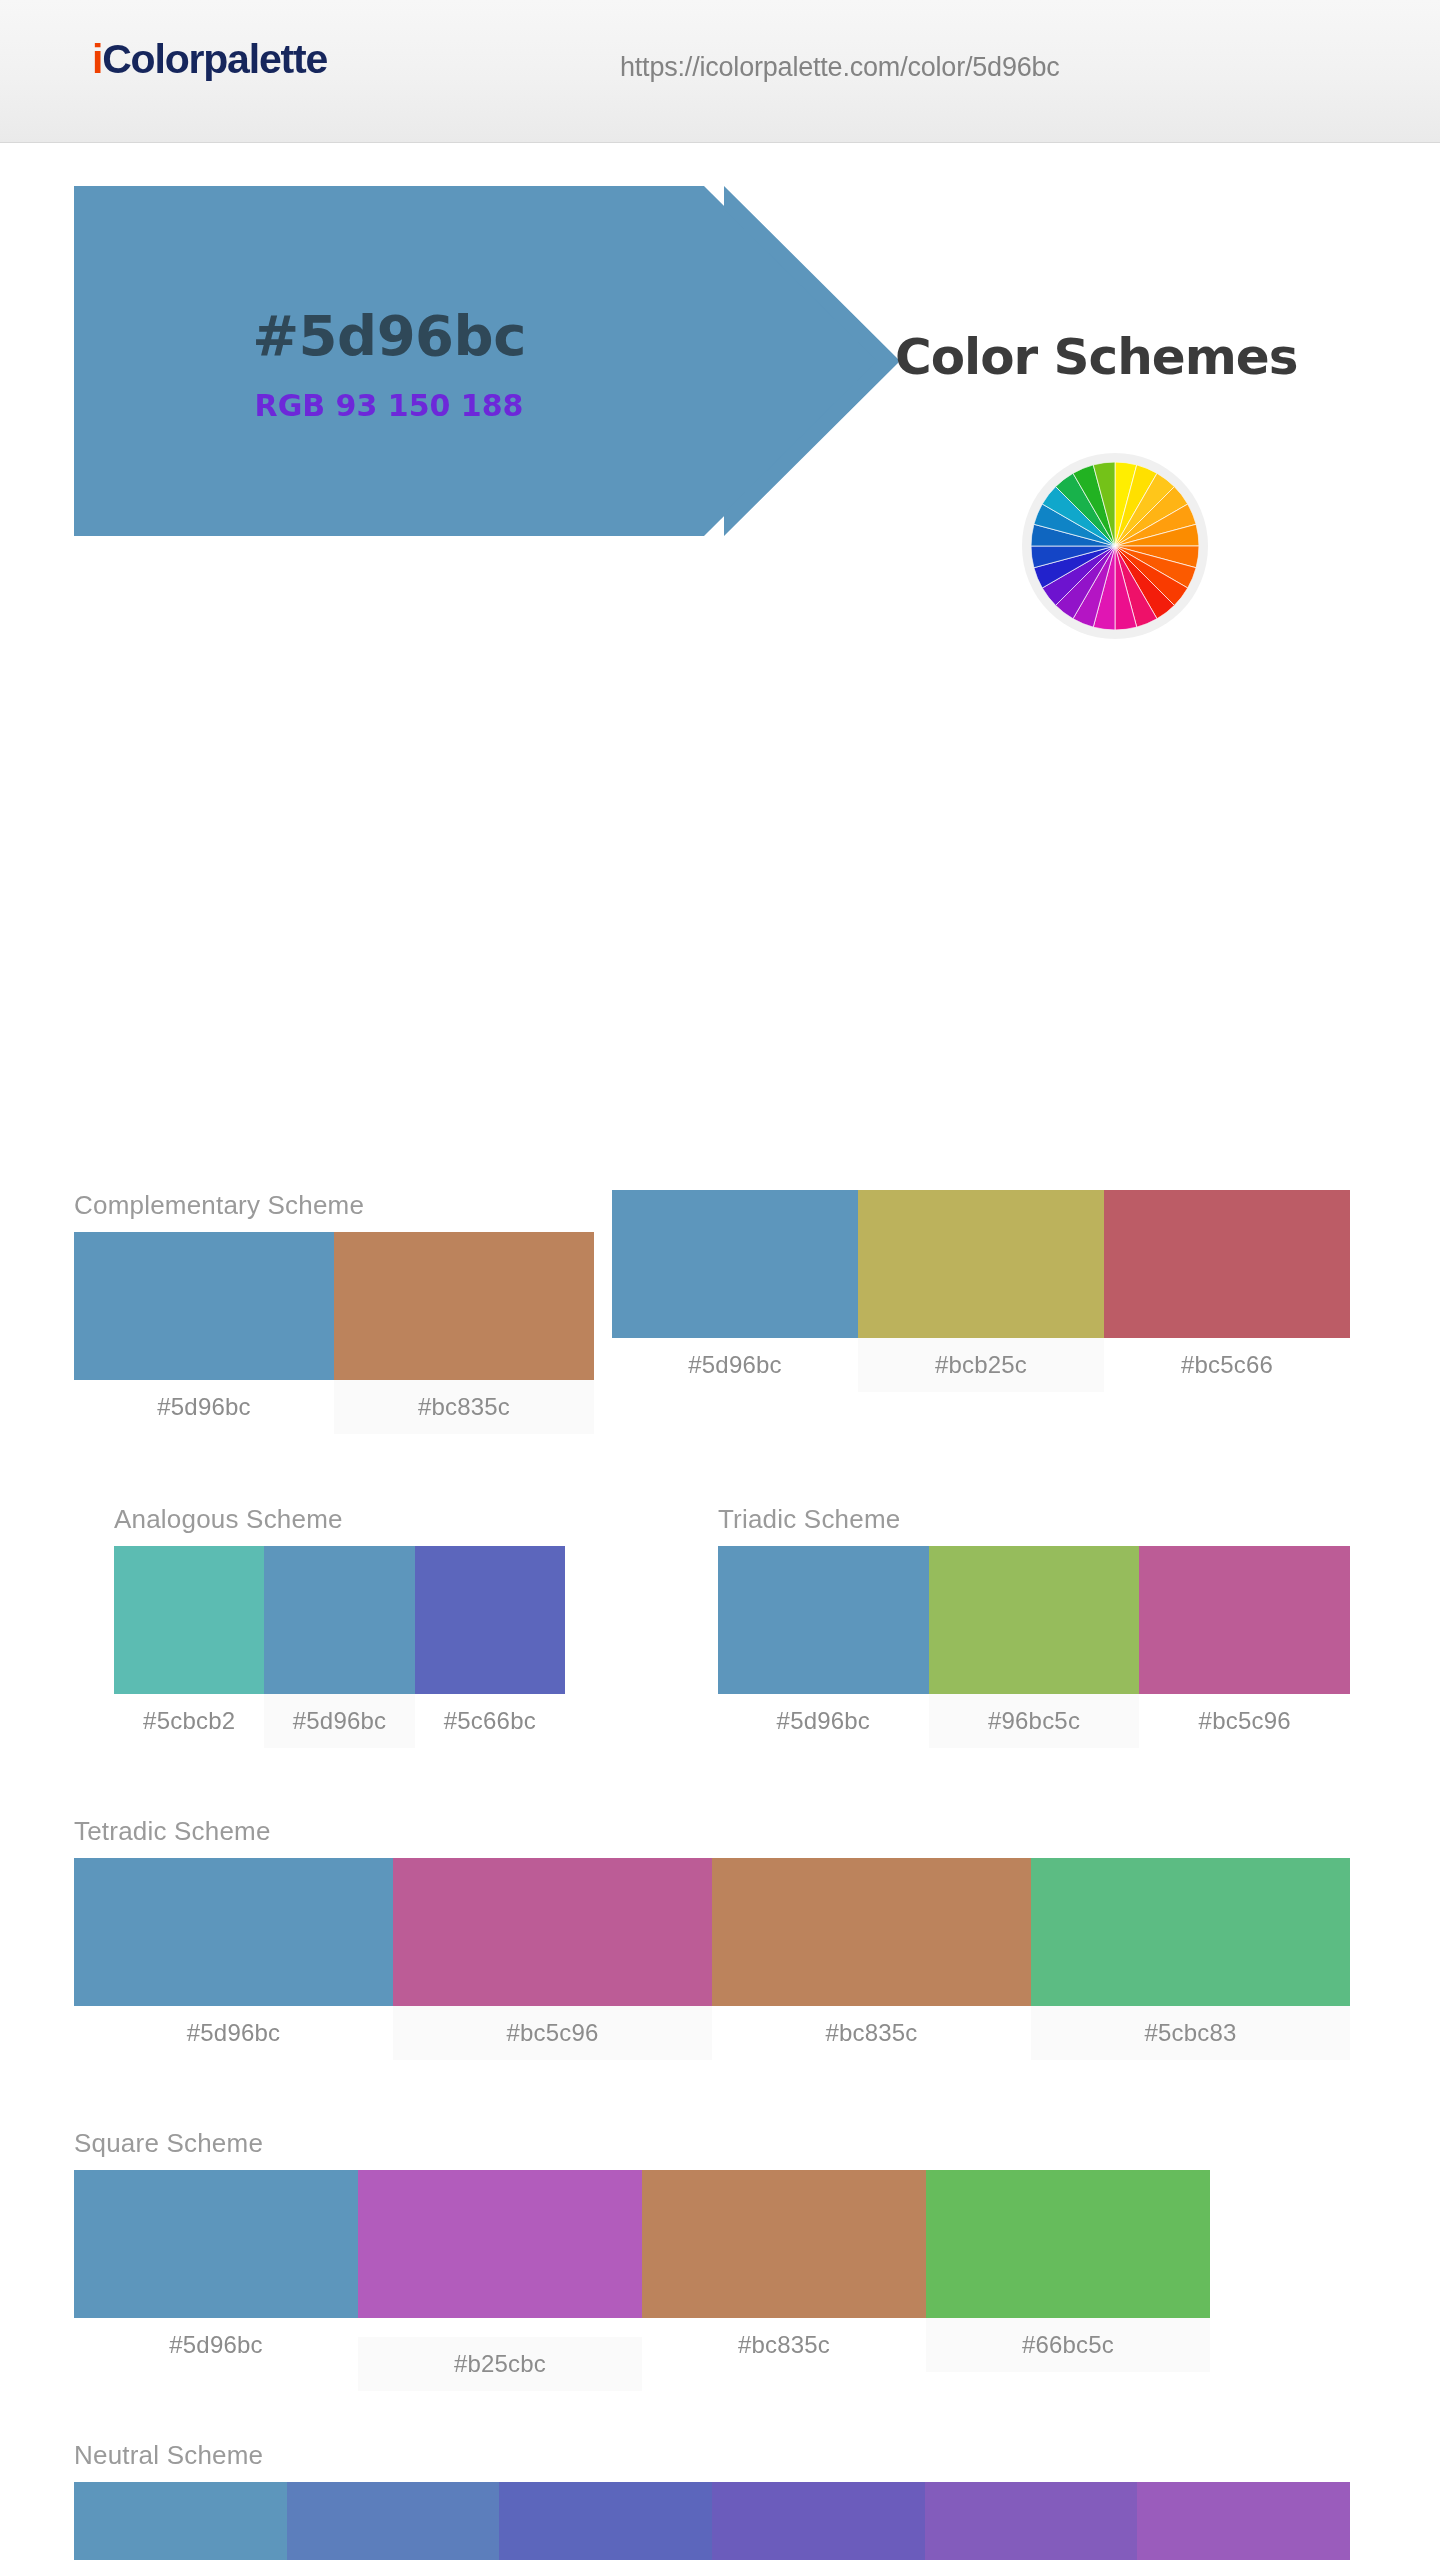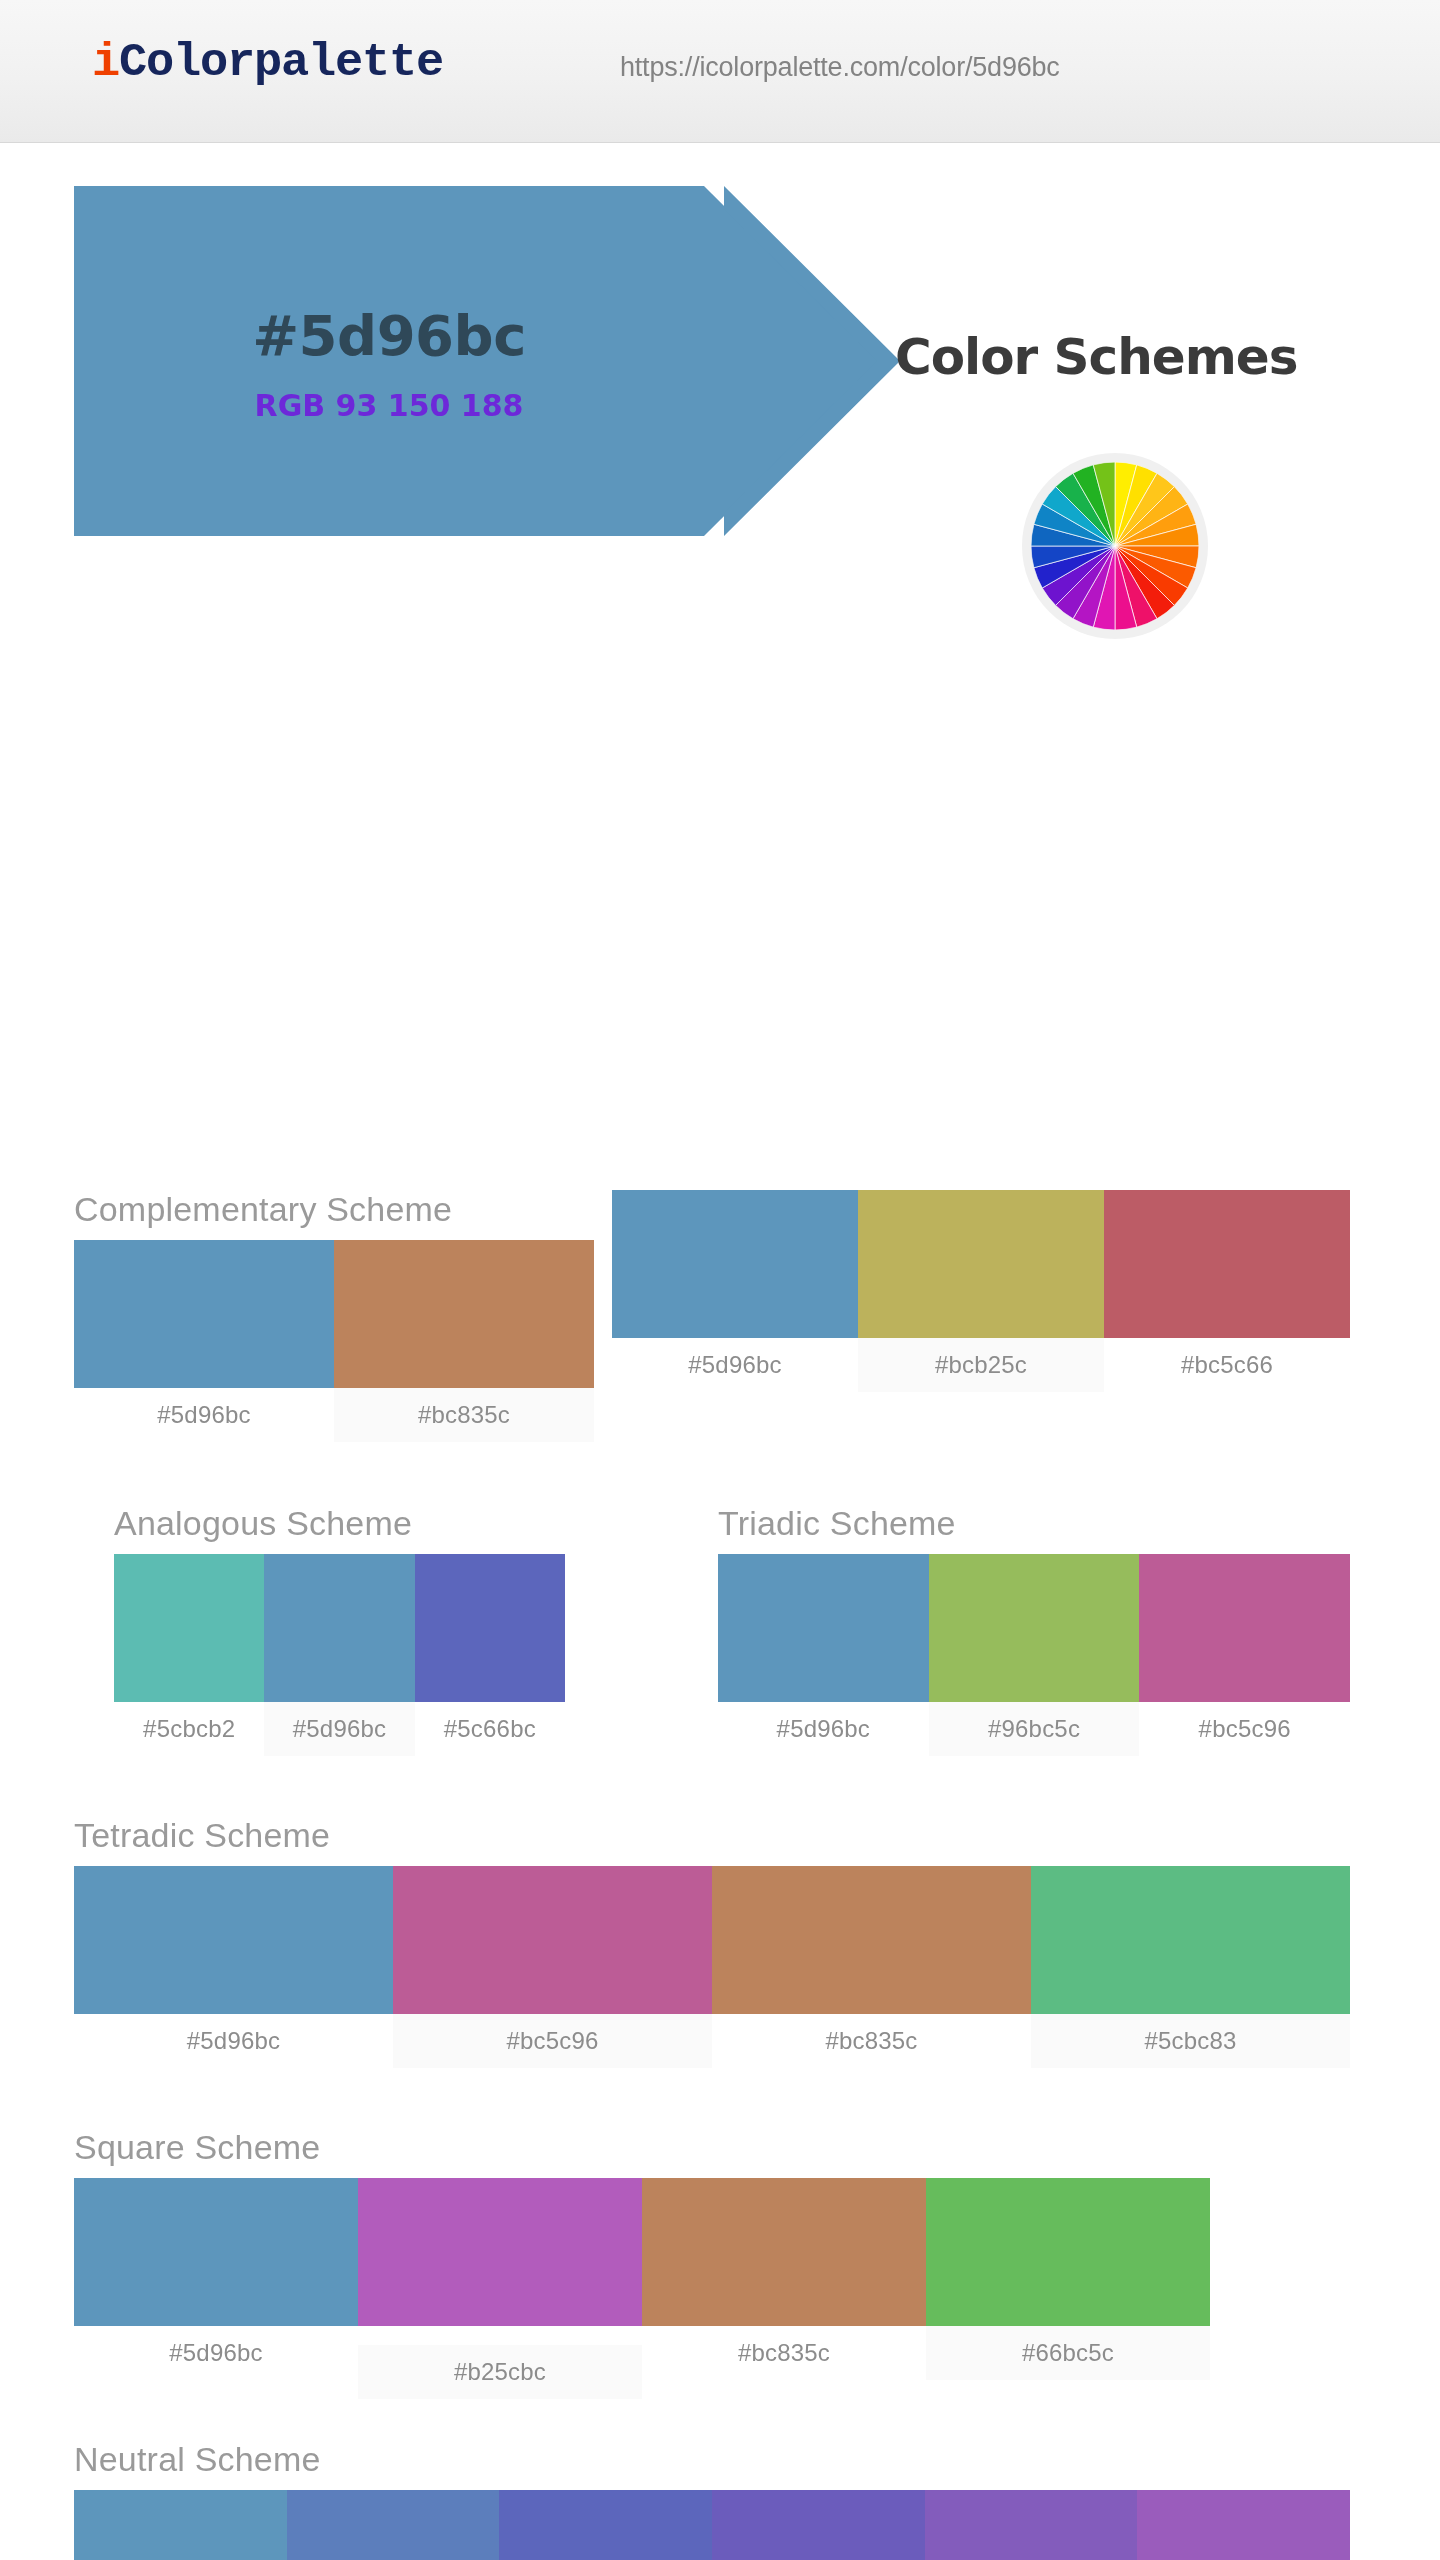--- a/index.html
+++ b/index.html
@@ -18,25 +18,25 @@
     width: 1440px;
     height: 143px;
     background: linear-gradient(180deg, #f7f7f7 0%, #f1f1f1 55%, #eaeaea 100%);
     border-bottom: 1px solid #d8d8d8;
     box-shadow: 0 1px 2px rgba(0,0,0,0.06);
   }
   .brand {
     position: absolute;
     left: 92px;
     top: 36px;
-    font-size: 47px;
+    font-size: 41px;
     font-weight: bold;
     letter-spacing: -1.2px;
     white-space: nowrap;
-    font-family: Liberation Mono, monospace;
+    font-family: Liberation Sans, sans-serif;
   }
   .brand .brand-i { color: #ef4000; }
   .brand .brand-rest { color: #16265c; }
   .page-url {
     position: absolute;
     left: 620px;
     top: 52px;
     font-size: 27px;
     color: #838383;
     letter-spacing: -0.2px;
@@ -125,21 +125,21 @@
     height: 168px;
     border-radius: 50%;
     overflow: hidden;
   }
   .wheel svg { display: block; }
 
   
   .schemes { position: relative; width: 1440px; }
   .scheme-block { position: absolute; }
   .scheme-label {
-    font-size: 34px;
+    font-size: 26px;
     color: #9a9a9a;
     font-weight: 300;
     letter-spacing: 0.2px;
     white-space: nowrap;
     margin-bottom: 11px;
     font-family: "Liberation Sans", sans-serif;
   }
   .swatch-row { display: flex; width: 100%; }
   .swatch { height: 100%; }
   .label-row { display: flex; width: 100%; }

